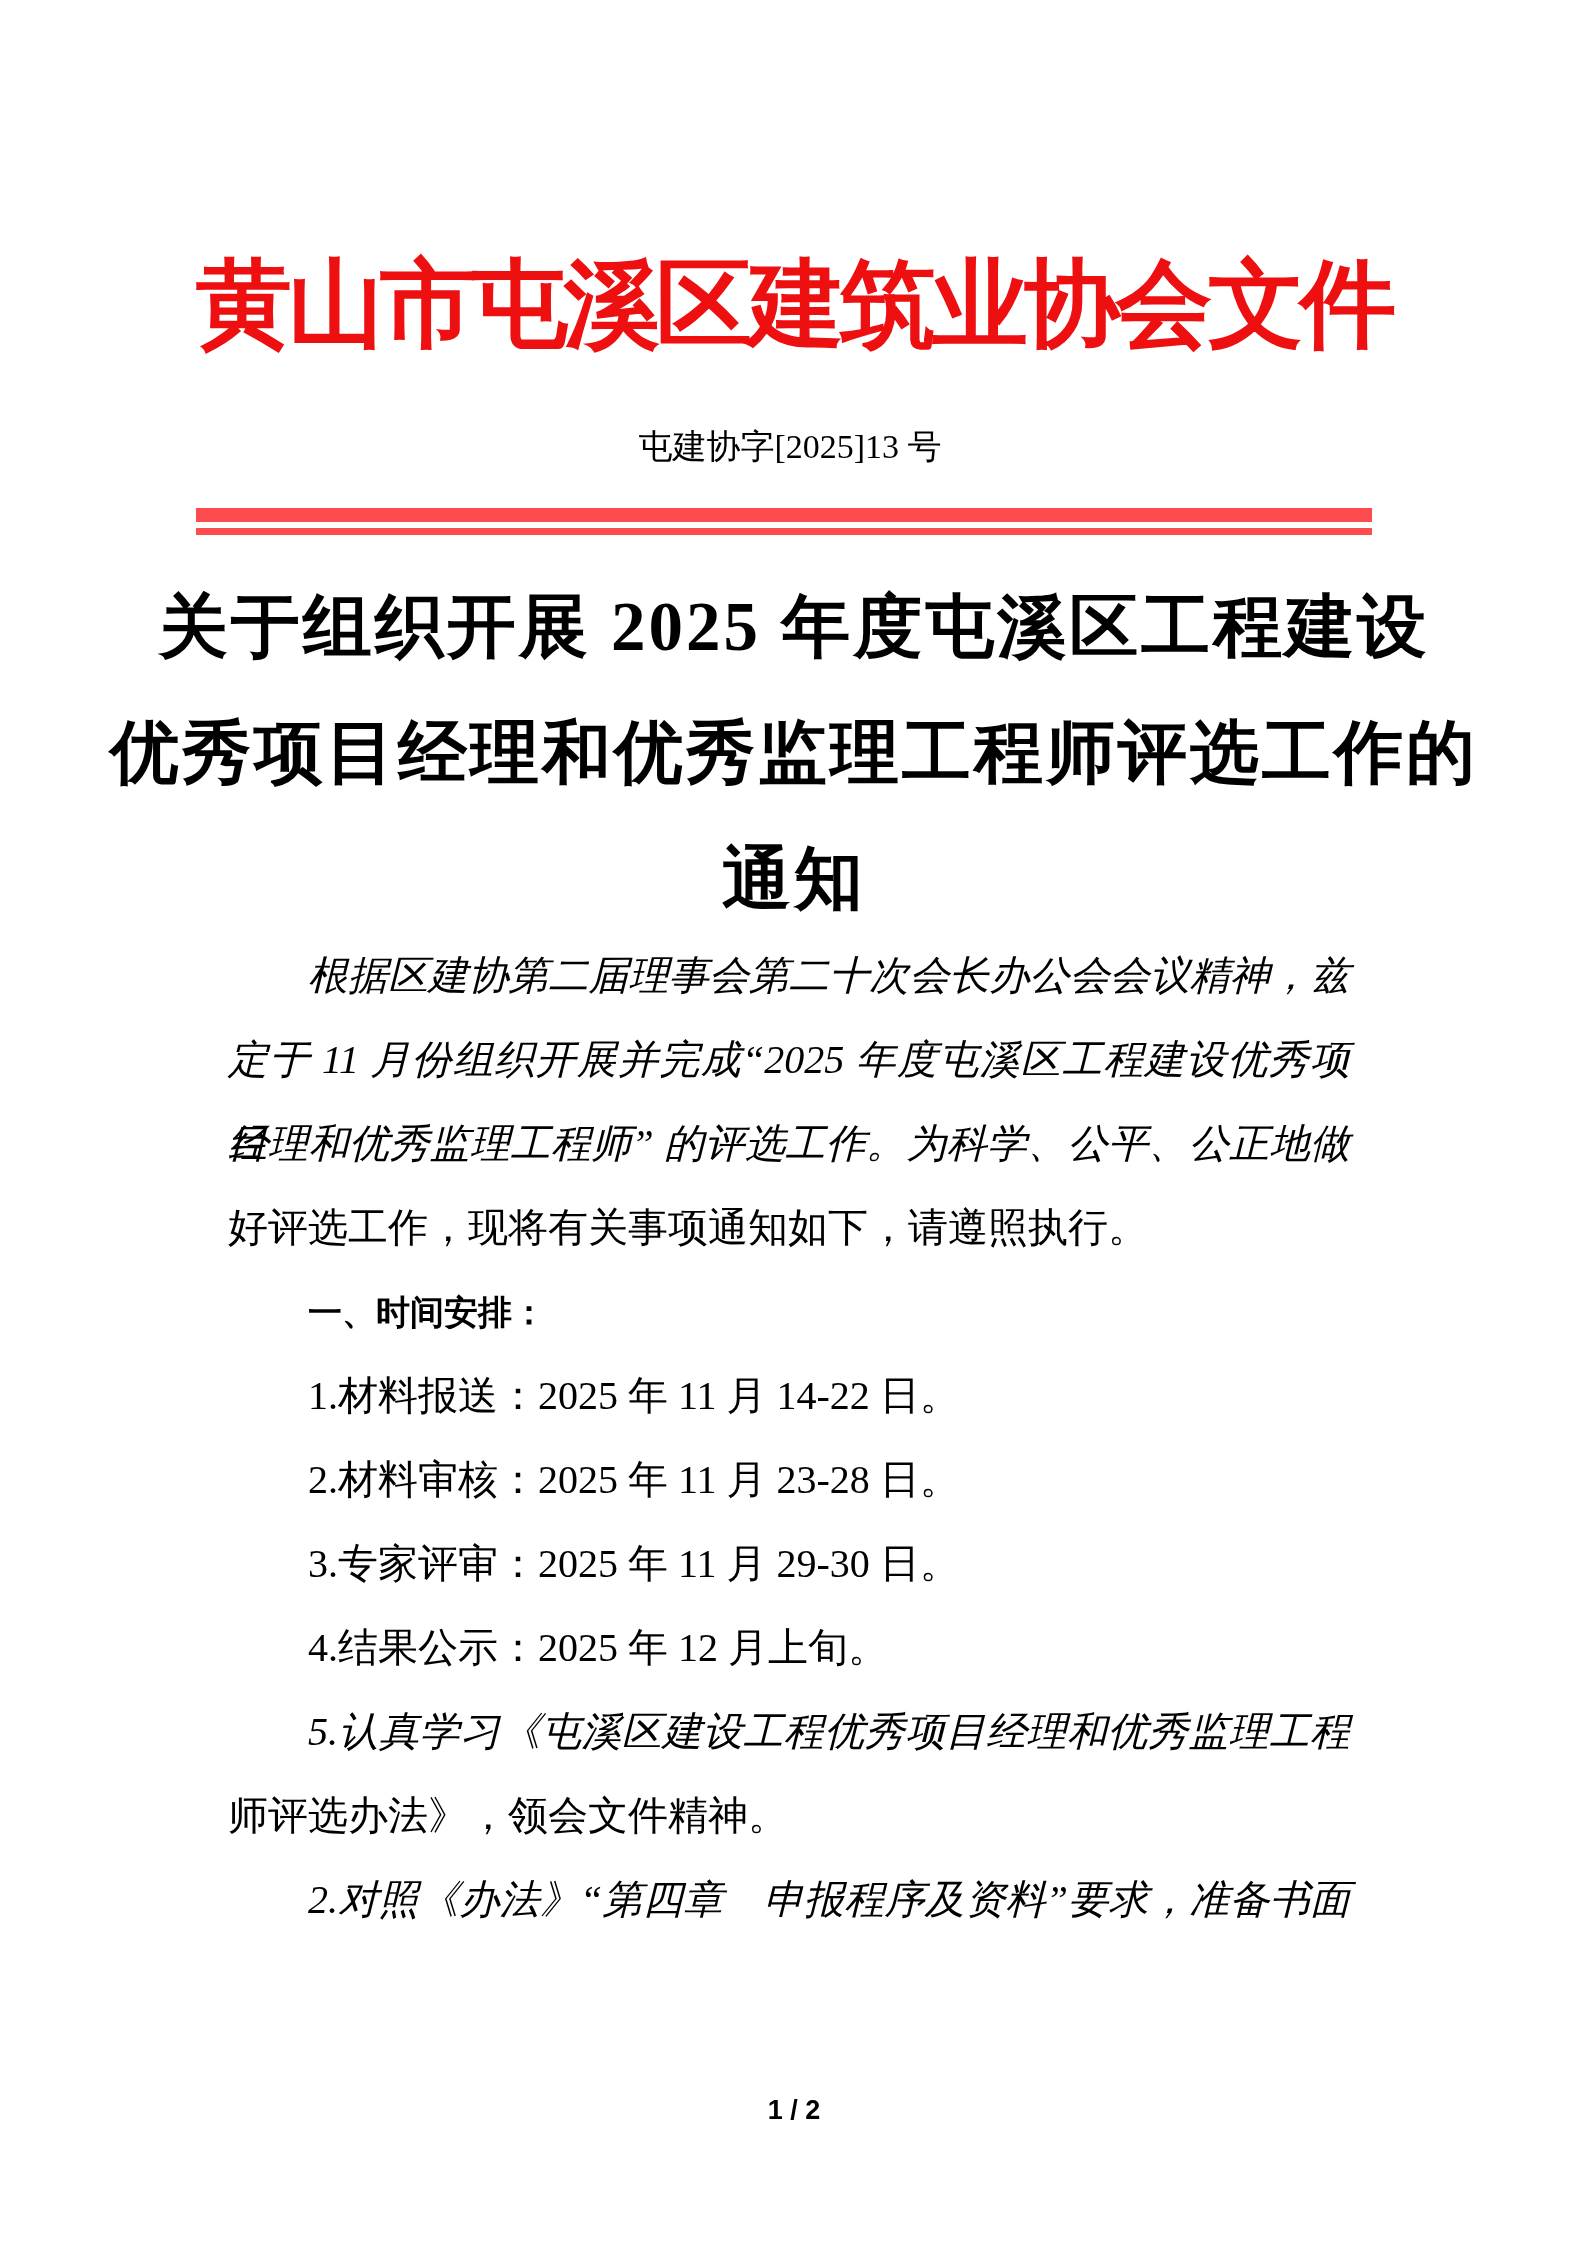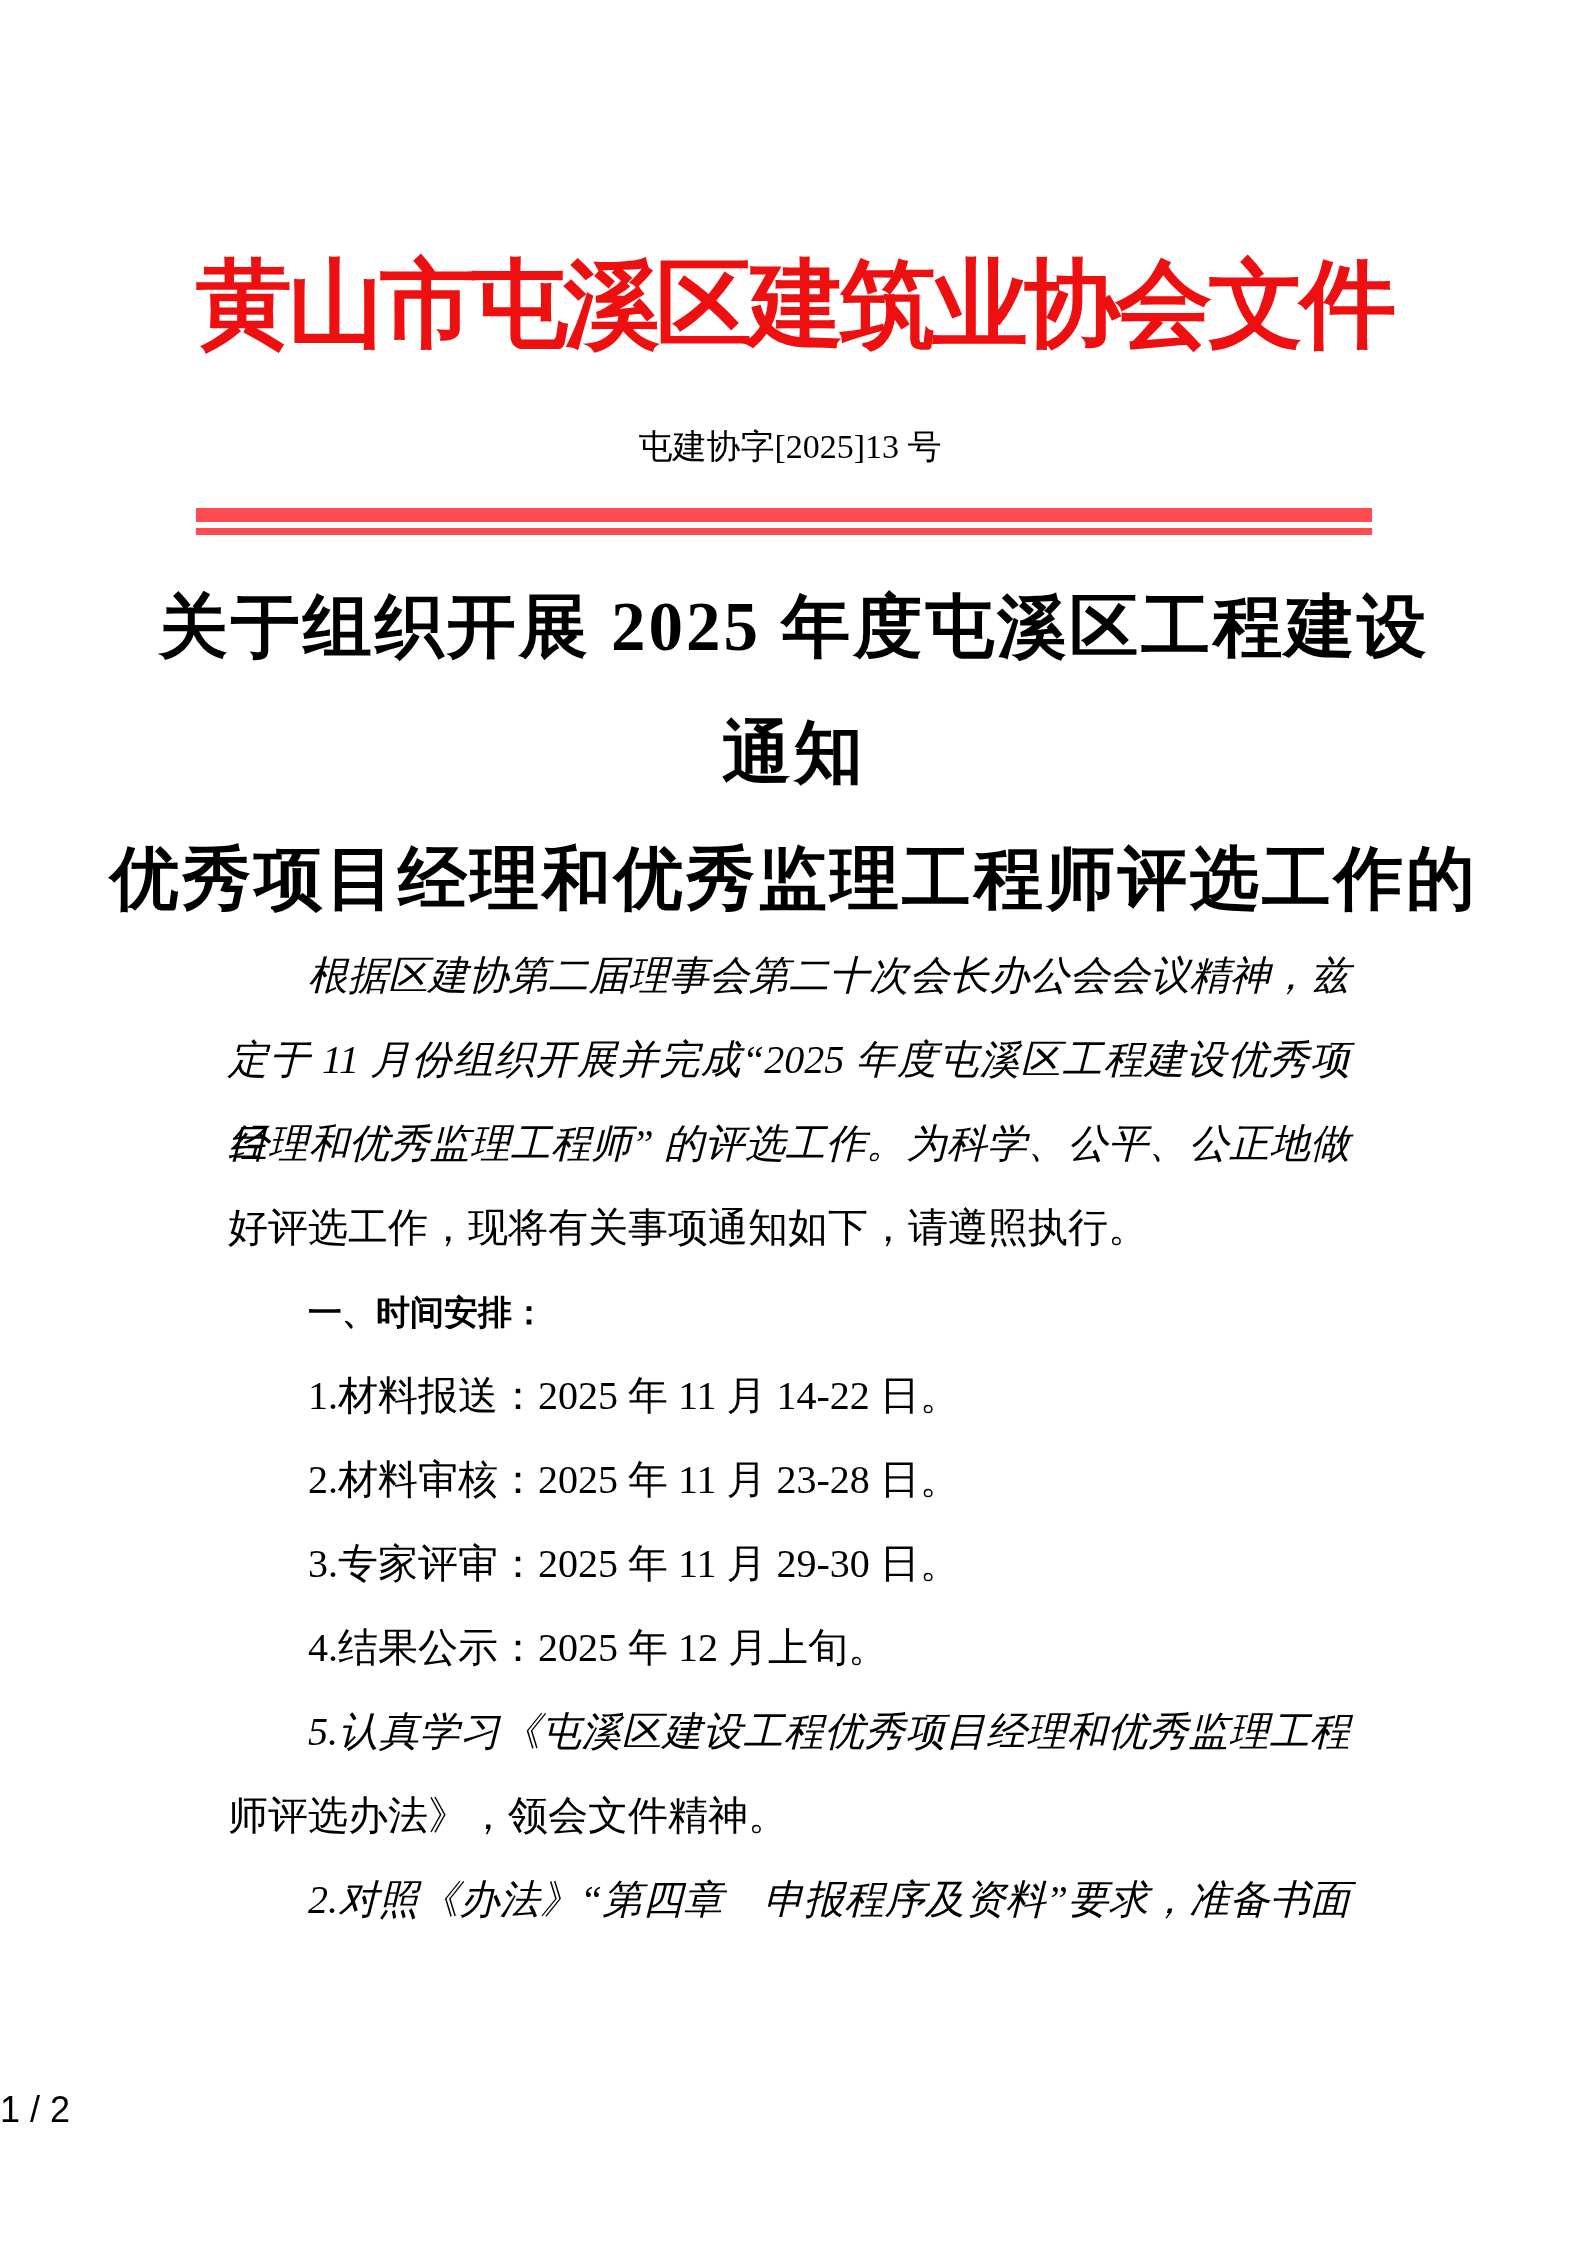--- a/index.html
+++ b/index.html
@@ -68,42 +68,43 @@
     font-style:italic;
   }
   .bodyline.heading{
     font-family:"Liberation Sans","DejaVu Sans",sans-serif;
     font-weight:bold;
     font-size:34px;
   }
   
   .footer{
     position:absolute;top:2046px;left:0;right:0;
+    text-align:center;
     font-family:"Liberation Sans","DejaVu Sans",sans-serif;
-    font-weight:normal;
-    font-size:36px;line-height:40px;
+    font-weight:bold;
+    font-size:27px;line-height:40px;
     color:var(--text,#000);
   }
 </style>
 </head>
 <body>
 
 <div id="page">
 
   <div class="red-head">黄山市屯溪区建筑业协会文件</div>
 
   <div class="doc-number">屯建协字[2025]13 号</div>
 
   <div class="rule thick"></div>
   <div class="rule thin"></div>
 
   <div class="doc-title">
     <div class="tline">关于组织开展 2025 年度屯溪区工程建设</div>
+    <div class="tline">优秀项目经理和优秀监理工程师评选工作的</div>
     <div class="tline">通知</div>
-    <div class="tline">优秀项目经理和优秀监理工程师评选工作的</div>
   </div>
 
   <div class="body-block">
     <div class="bodyline indent justify">根据区建协第二届理事会第二十次会长办公会会议精神，兹</div>
     <div class="bodyline justify">定于 11 月份组织开展并完成“2025 年度屯溪区工程建设优秀项目</div>
     <div class="bodyline justify">经理和优秀监理工程师” 的评选工作。为科学、公平、公正地做</div>
     <div class="bodyline">好评选工作，现将有关事项通知如下，请遵照执行。</div>
     <div class="bodyline indent heading">一、时间安排：</div>
     <div class="bodyline indent">1.材料报送：2025 年 11 月 14-22 日。</div>
     <div class="bodyline indent">2.材料审核：2025 年 11 月 23-28 日。</div>

